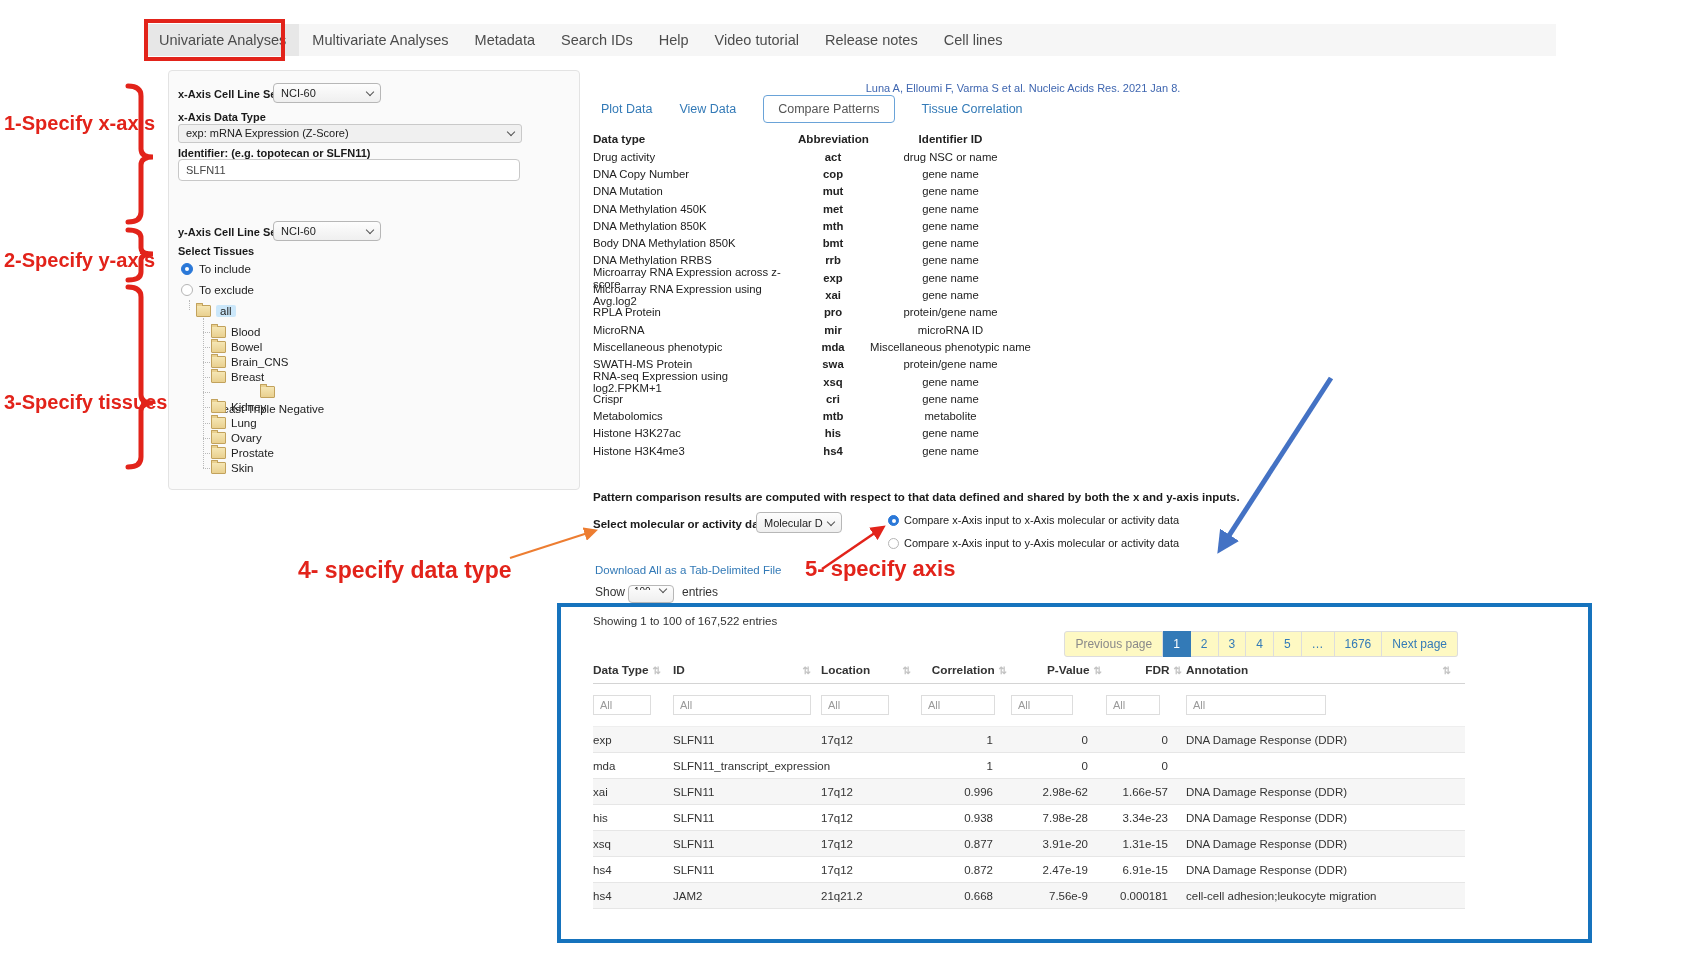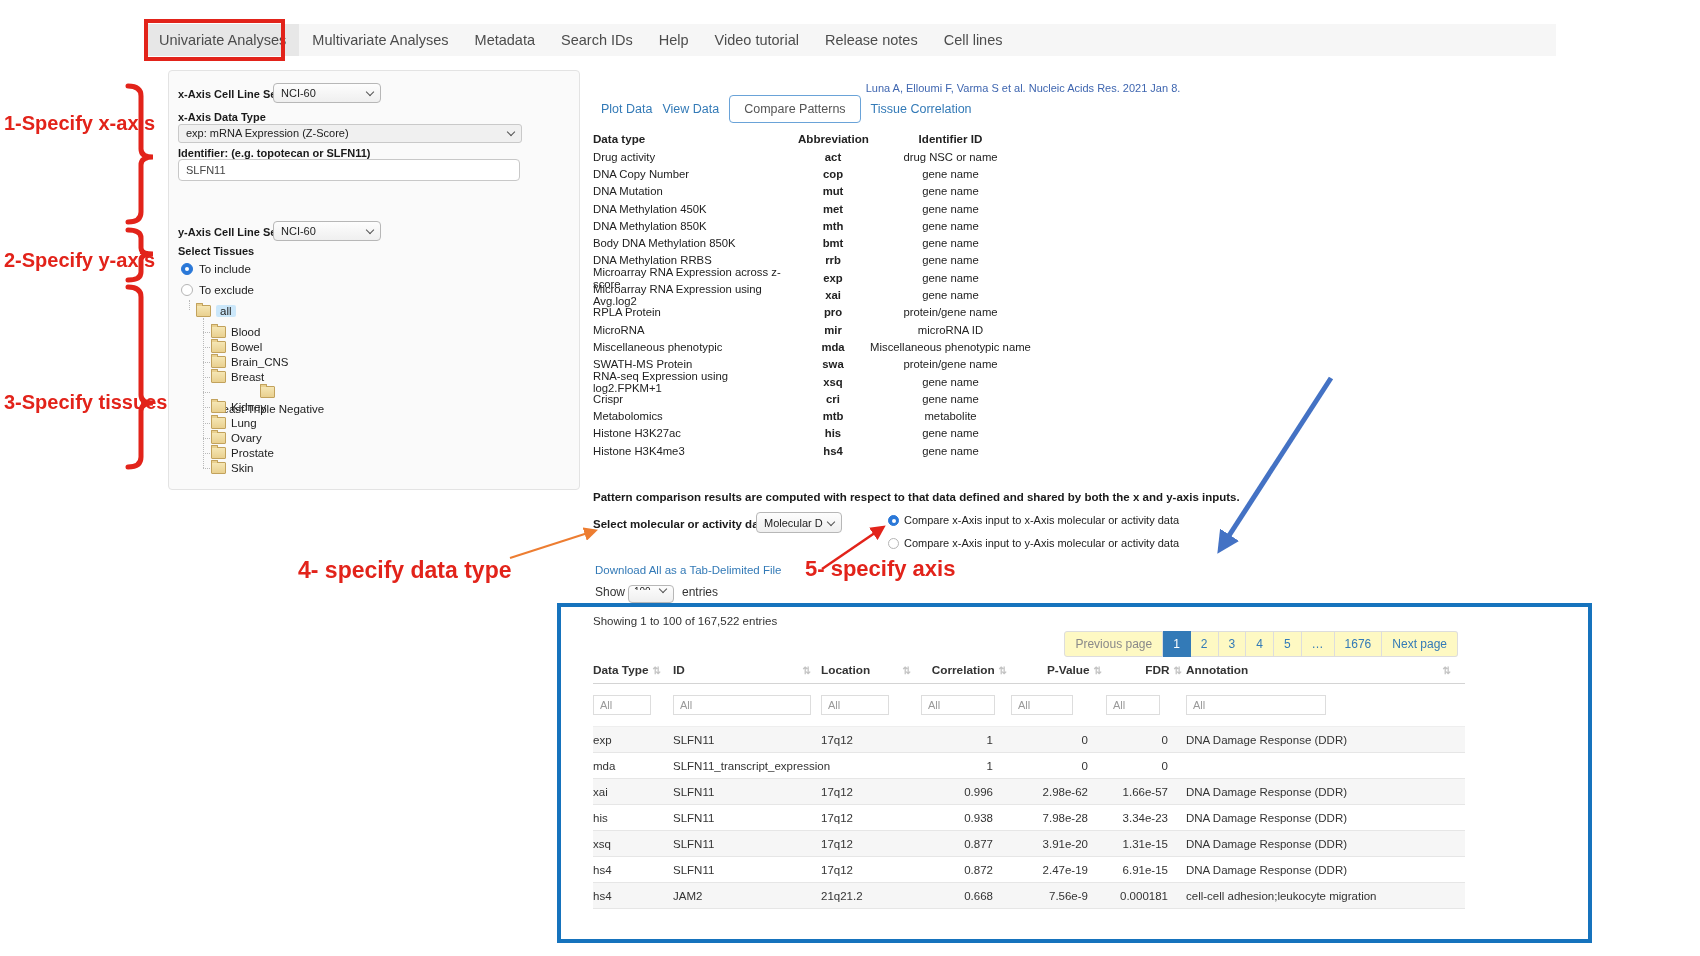--- a/index.html
+++ b/index.html
@@ -28,21 +28,21 @@
   .titem{position:absolute;display:flex;align-items:center;gap:5px;font-size:11.5px;color:#222;cursor:pointer;white-space:nowrap;}
   .folder{width:13px;height:10px;background:linear-gradient(#f5e6b4,#e9d08f);border:1px solid #c2a25c;border-radius:1px;position:relative;flex:0 0 auto;}
   .folder::before{content:"";position:absolute;top:-3px;left:-1px;width:5px;height:2px;background:#e9d08f;border:1px solid #c2a25c;border-bottom:none;border-radius:1px 1px 0 0;}
   .thl{background:#cbe7fa;padding:0 4px;border-radius:2px;}
   .vline{position:absolute;border-left:1px dotted #b9b9b9;}
   .hstub{position:absolute;border-top:1px dotted #b9b9b9;}
 
   
   .citation1{position:absolute;left:593px;top:66px;width:860px;text-align:center;font-size:11px;color:#333;}
   .citation2{position:absolute;left:593px;top:82px;width:860px;text-align:center;font-size:11px;color:#3f66b0;cursor:pointer;}
-  .tabs{position:absolute;left:601px;top:94px;display:flex;align-items:center;gap:10px;height:30px;font-size:12.5px;}
+  .tabs{position:absolute;left:601px;top:94px;display:flex;align-items:center;gap:27px;height:30px;font-size:12.5px;}
   .tab{color:#337ab7;cursor:pointer;white-space:nowrap;}
   .tab.active{color:#555;border:1px solid #6aa3d8;border-radius:4px;padding:6px 14px;background:#fff;}
 
   .dtable{position:absolute;left:593px;top:129px;width:480px;font-size:11.3px;color:#222;}
   .dt-row{display:flex;height:17.3px;align-items:center;}
   .dt-name{width:205px;}
   .dt-abbr{width:70px;text-align:center;font-weight:bold;}
   .dt-id{width:165px;text-align:center;}
   .dt-head{font-weight:bold;font-size:11.6px;height:19px;}
   .dt-head .dt-abbr,.dt-head .dt-id{font-weight:bold;}

